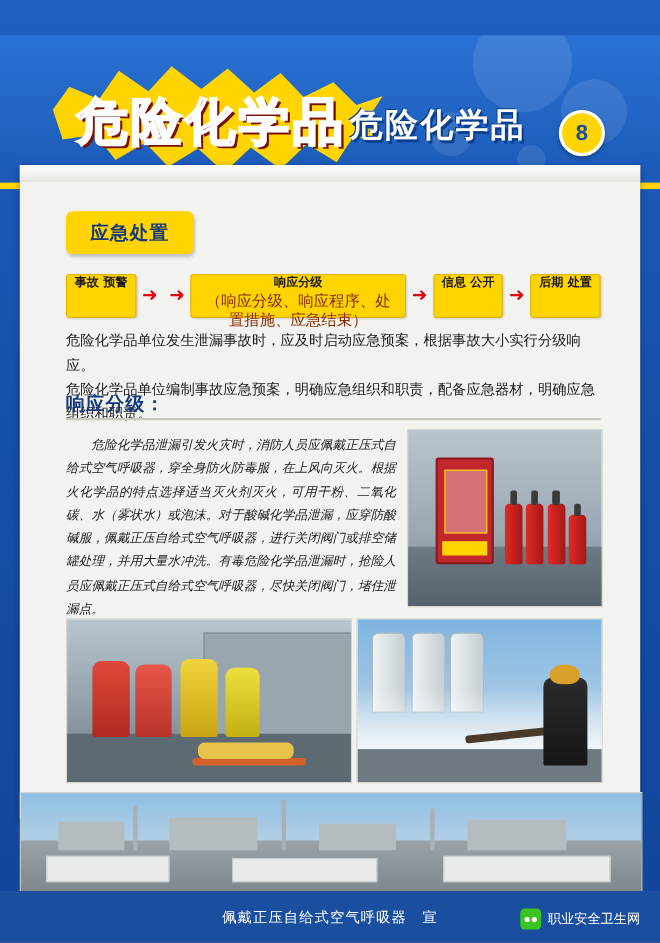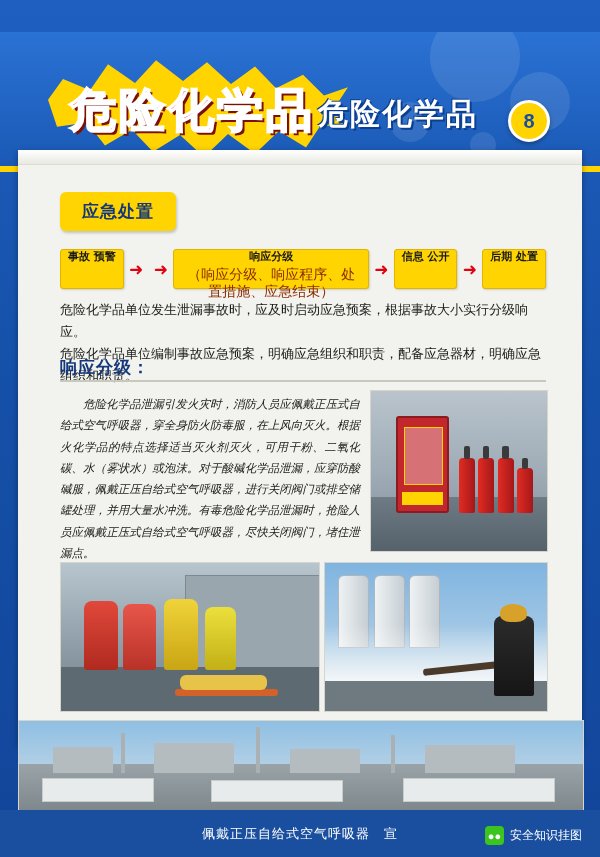--- a/index.html
+++ b/index.html
@@ -282,17 +282,17 @@
       <div class="pl-white" style="left:4%;width:110px;height:22px;"></div>
       <div class="pl-white" style="left:34%;width:130px;height:20px;"></div>
       <div class="pl-white" style="left:68%;width:150px;height:22px;"></div>
     </div>
   </div>
 
   <div class="footer">
     <div class="footer-text">佩戴正压自给式空气呼吸器　宣</div>
     <div class="wechat">
       <div class="wechat-icon">●●</div>
-      <div class="wechat-text">安全知识挂图</div>
+      <div class="wechat-text">职业安全卫生网</div>
     </div>
   </div>
 
 </div>
 
 </body></html>

